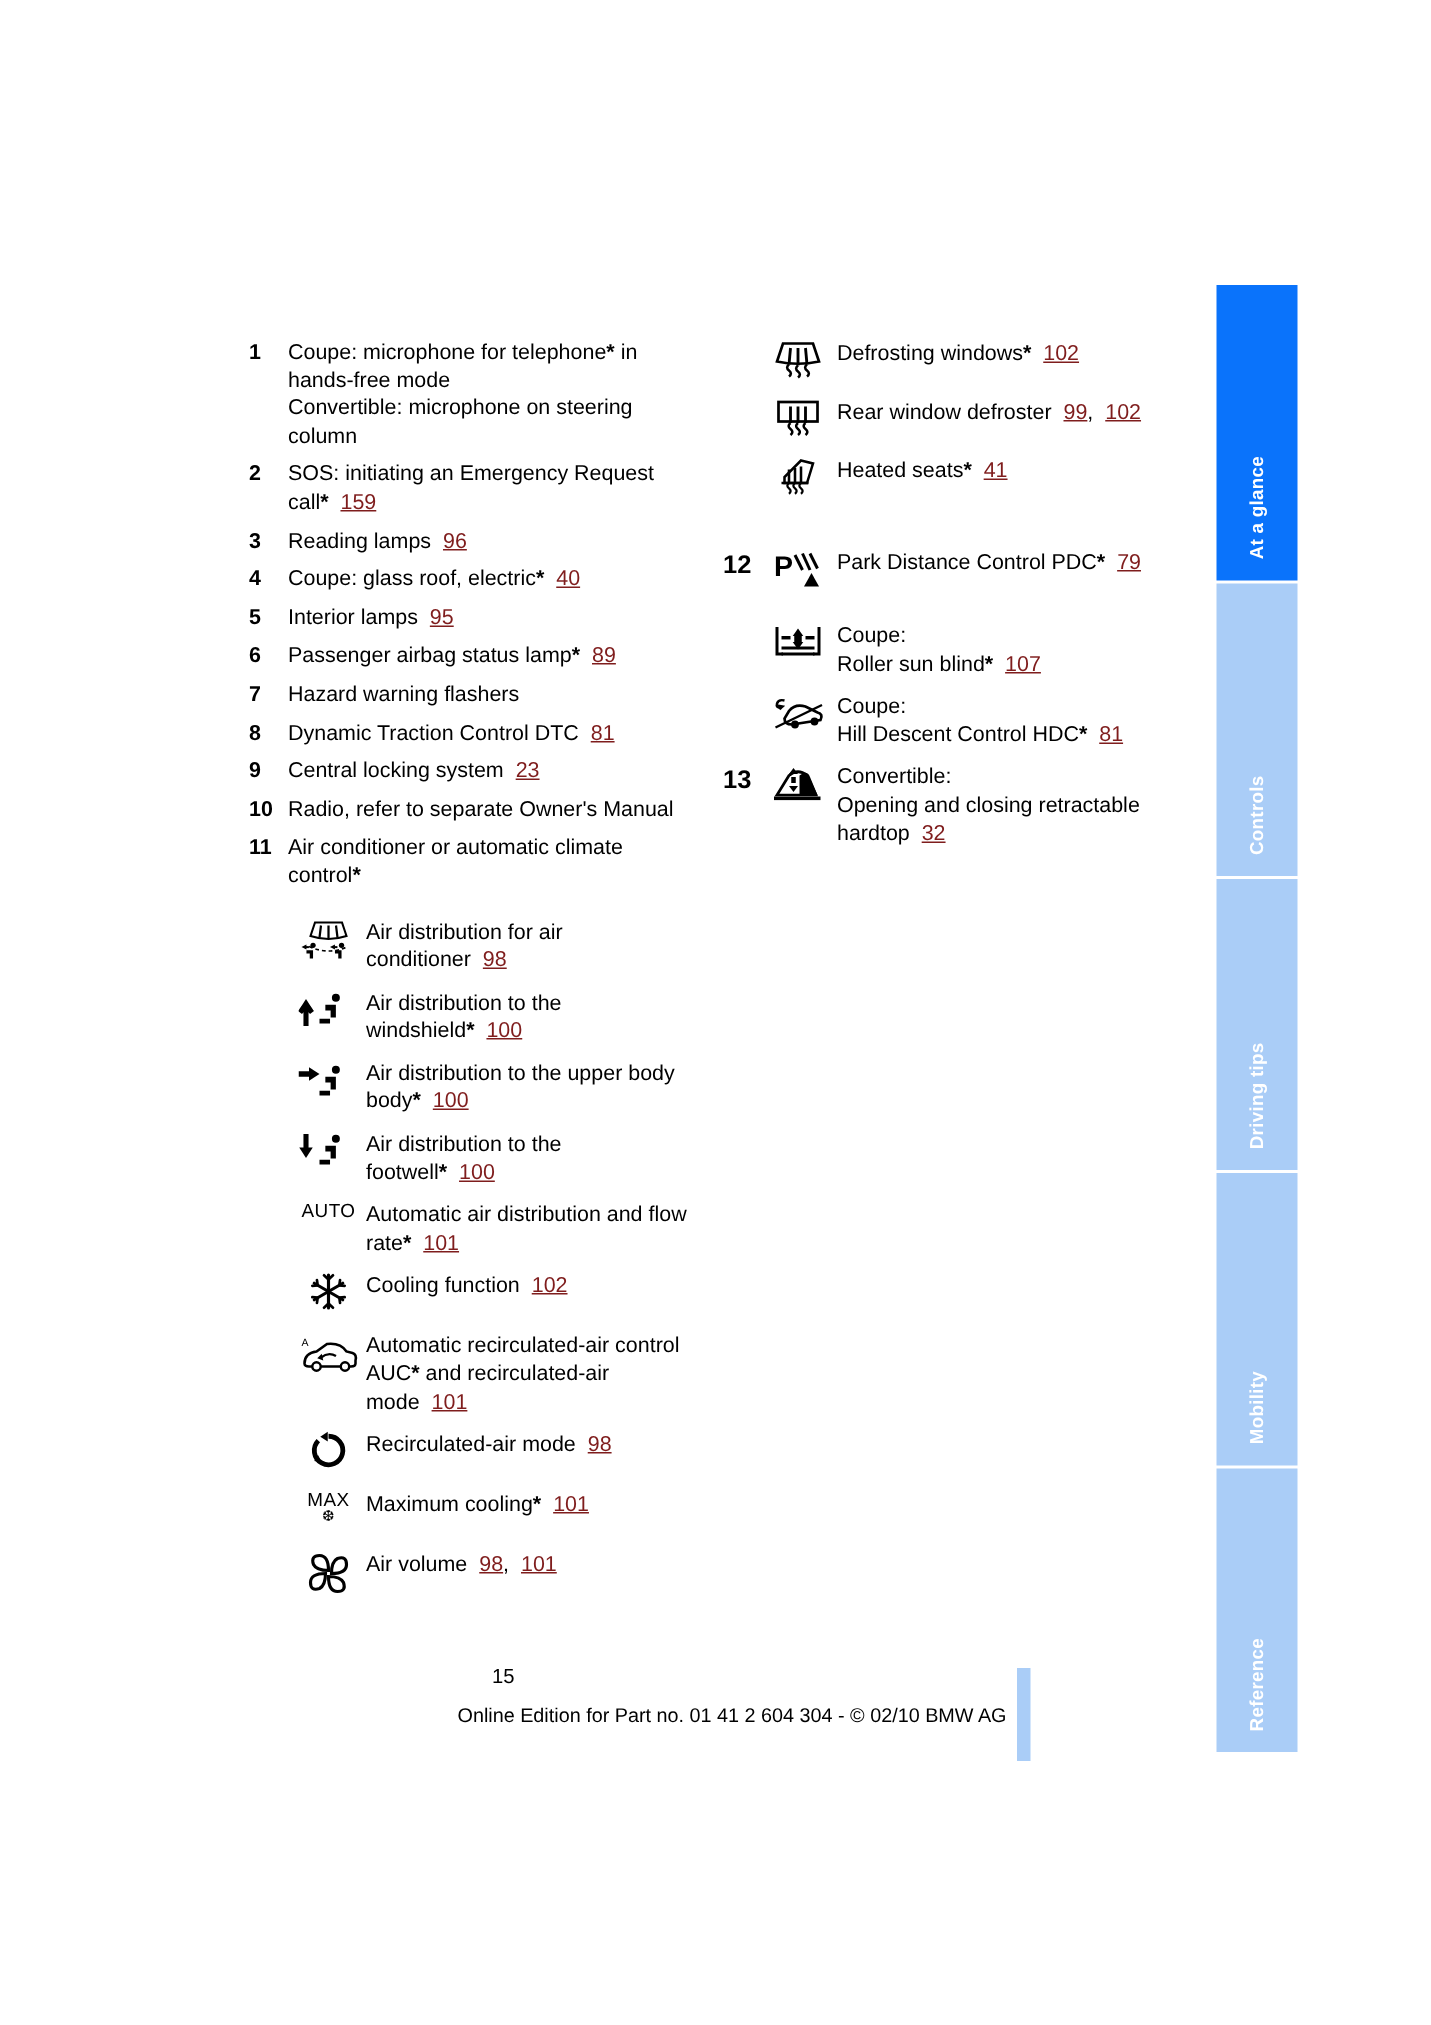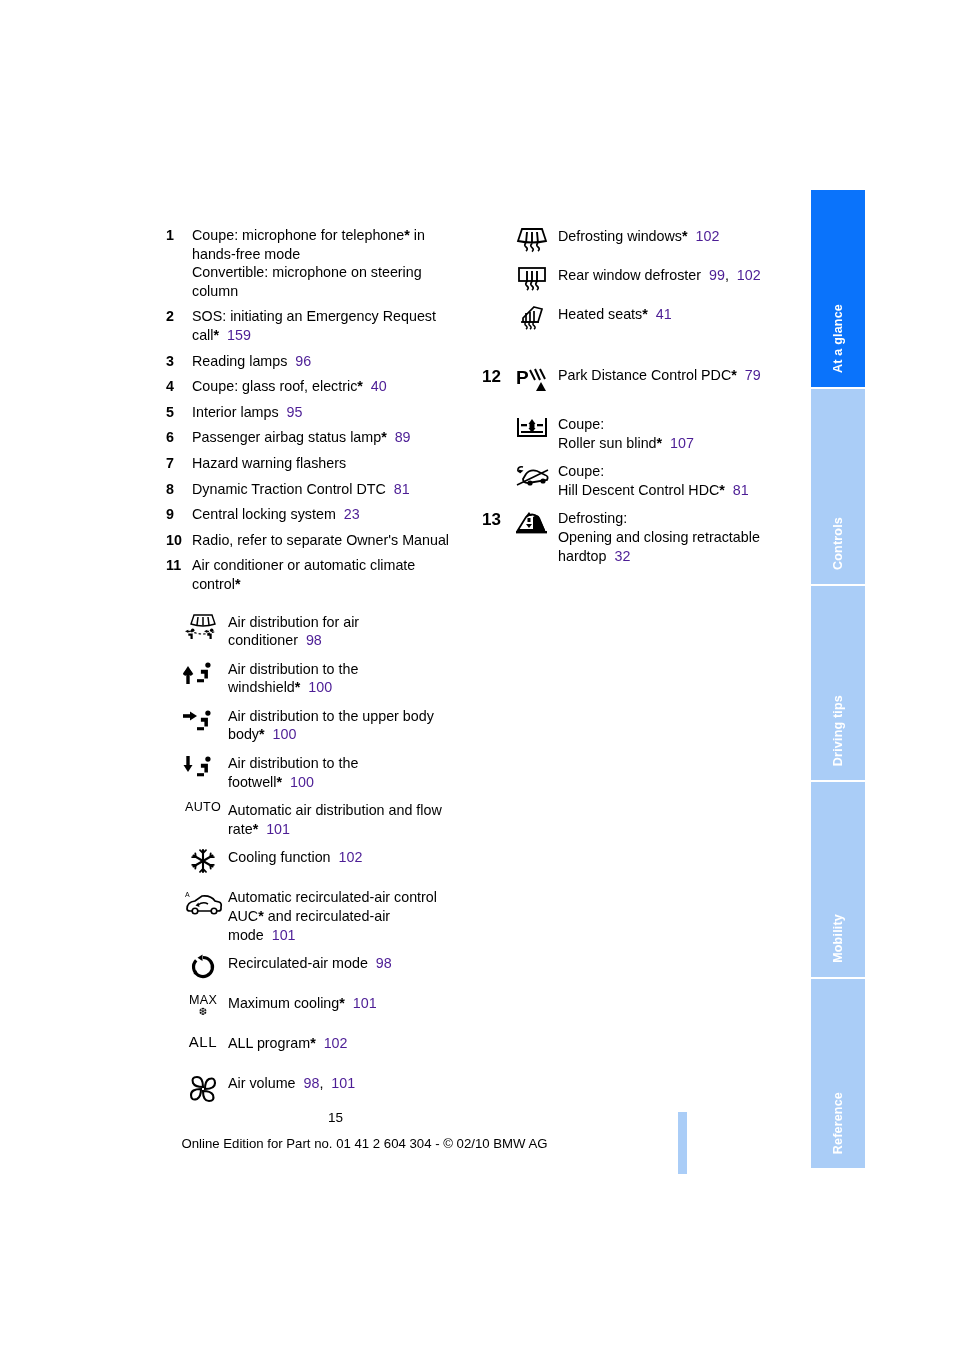--- a/index.html
+++ b/index.html
@@ -85,21 +85,21 @@
     font-weight: bold;
     min-width: 26px;
     flex: 0 0 26px;
     text-align: left;
   }
   .num-text { flex: 1; }
 
   
   .icon-list {
     margin-top: 18px;
-    margin-left: 12px;
+    margin-left: 28px;
   }
   .icon-row {
     display: flex;
     align-items: flex-start;
     margin-bottom: 9px;
     font-size: 14.3px;
     line-height: 18.6px;
   }
   .icon-cell {
     flex: 0 0 50px;
@@ -131,21 +131,21 @@
   }
   .r-icon {
     flex: 0 0 52px;
     width: 52px;
     display: flex;
     align-items: center;
     justify-content: center;
   }
   .r-text { flex: 1; padding-top: 1px; }
 
-  .pageref { color: #4c1d95; }
+  .pageref { color: #7f1d1d; text-decoration: underline; }
   .star { font-weight: bold; }
   .gap-lg { height: 22px; }
   .gap-sm { height: 10px; }
 
   
   .txt-icon {
     font-size: 12.6px;
     letter-spacing: 0.3px;
     text-align: center;
     line-height: 1.05;
@@ -168,24 +168,23 @@
     top: 0;
     width: 671px;
     text-align: center;
     font-size: 13.5px;
   }
   .footer-line {
     position: absolute;
     left: 0;
     top: 26px;
     width: 671px;
-    text-align: center;
+    text-align: right;
     font-size: 13.2px;
     white-space: nowrap;
-    padding-left: 29px;
   }
   .footer-bar {
     position: absolute;
     left: 678px;
     top: 2px;
     width: 9px;
     height: 62px;
     background: #aacdf7;
   }
 </style>
@@ -461,29 +460,20 @@
             <span>MAX</span>
             <span class="small-snow">❆</span>
           </div>
         </div>
         <div class="icon-text">
           <span>Maximum cooling</span><span class="star">*</span>&nbsp;
           <span class="pageref">101</span>
         </div>
       </div>
 
-      <div class="icon-row">
-        <div class="icon-cell">
-          <div class="txt-icon txt-icon-lg">ALL</div>
-        </div>
-        <div class="icon-text">
-          <span>ALL program</span><span class="star">*</span>&nbsp;
-          <span class="pageref">102</span>
-        </div>
-      </div>
 
       <div class="icon-row">
         <div class="icon-cell">
           <svg width="30" height="30" viewBox="0 0 30 30">
             <g fill="none" stroke="#000" stroke-width="2.1">
               <path d="M15 13 Q15 3 9 3 Q3 3 5 9 Q7 13 15 13 Z"></path>
               <path d="M17 15 Q27 15 27 9 Q27 3 21 5 Q17 7 17 15 Z"></path>
               <path d="M15 17 Q15 27 21 27 Q27 27 25 21 Q23 17 15 17 Z"></path>
               <path d="M13 15 Q3 15 3 21 Q3 27 9 25 Q13 23 13 15 Z"></path>
             </g>
@@ -642,21 +632,21 @@
         <svg width="40" height="30" viewBox="0 0 40 30">
           <path d="M6 22 L14 9 Q20 4 26 9 L32 22 Z" fill="none" stroke="#000" stroke-width="1.8"></path>
           <path d="M21 9 Q26 5 28 10 L33 22 L21 22 Z" fill="#000"></path>
           <path d="M17 4 L20 8 L14 8 Z" fill="#000"></path>
           <rect x="15.5" y="10" width="3" height="4" fill="#000"></rect>
           <path d="M17 20 L20 16 L14 16 Z" fill="#000"></path>
           <rect x="4" y="23" width="31" height="2.4" fill="#000"></rect>
         </svg>
       </div>
       <div class="r-text">
-        <span>Defrosting:</span><br>
+        <span>Convertible:</span><br>
         <span>Opening and closing retractable</span><br>
         <span>hardtop</span>&nbsp;
         <span class="pageref">32</span>
       </div>
     </div>
 
   </div>
 
   <div class="footer">
     <div class="page-number">15</div>

